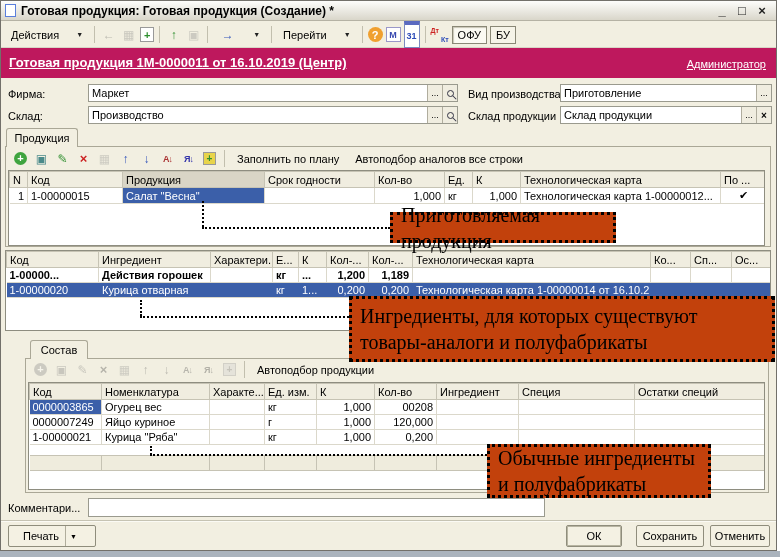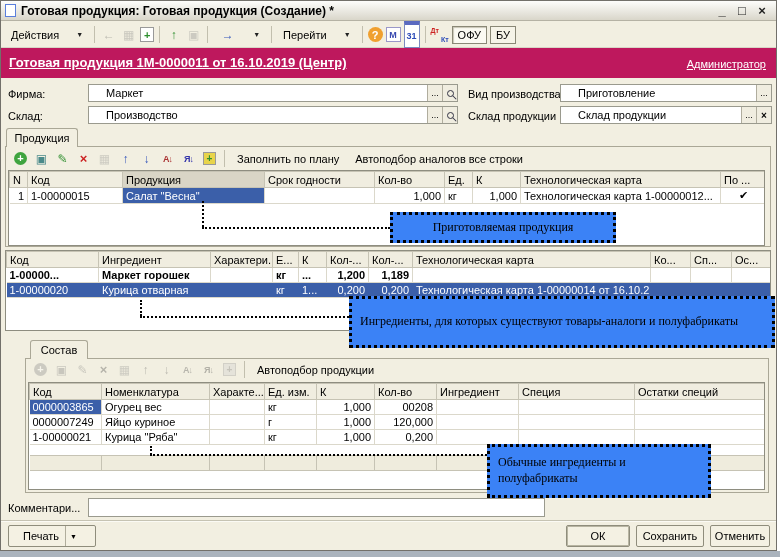--- a/index.html
+++ b/index.html
@@ -33,21 +33,21 @@
   .newdoc{width:14px;height:15px;background:#fff;border:1px solid #999;color:#2f8f2f;font-weight:bold;font-size:11px;display:inline-flex;align-items:center;justify-content:center;}
 
   
   .band{position:absolute;left:1px;top:48px;width:775px;height:30px;background:#be185d;}
   .band-title{position:absolute;left:8px;top:7px;color:#fff;font-weight:bold;font-size:13px;text-decoration:underline;}
   .band-user{position:absolute;right:10px;top:10px;color:#fff;font-size:11px;text-decoration:underline;cursor:pointer;}
 
   
   .flabel{position:absolute;white-space:nowrap;}
   .fld{position:absolute;height:18px;background:#fff;border:1px solid #9a9a8e;display:flex;align-items:stretch;}
-  .fld input{flex:1;border:none;outline:none;font-family:"Liberation Sans",sans-serif;font-size:11px;padding:0 17px;background:transparent;min-width:0;}
+  .fld input{flex:1;border:none;outline:none;font-family:"Liberation Sans",sans-serif;font-size:11px;padding:0 3px;background:transparent;min-width:0;}
   .fbtn{flex:0 0 15px;background:#f0ede0;border-left:1px solid #b0ad9e;display:flex;align-items:center;justify-content:center;font-size:9px;cursor:default;}
   .fbtn.clear{font-weight:bold;font-size:10px;}
   .mag{position:relative;width:7px;height:7px;border:1px solid #334;border-radius:50%;display:inline-block;}
   .mag::after{content:"";position:absolute;width:5px;height:1px;background:#334;transform:rotate(45deg);right:-4px;bottom:-2px;}
 
   
   .tab{position:absolute;height:19px;background:#f2efe1;border:1px solid #aaa796;border-bottom:none;border-radius:3px 3px 0 0;display:flex;align-items:center;justify-content:center;z-index:2;padding:0 10px;}
   .panel{position:absolute;border:1px solid #aaa796;background:#f2efe1;}
   .sec-toolbar{position:absolute;display:flex;align-items:center;gap:4px;z-index:1;}
   .circle{width:13px;height:13px;border-radius:50%;background:#3fa43f;color:#fff;font-weight:bold;font-size:11px;line-height:12px;text-align:center;}
@@ -64,21 +64,21 @@
   .grid td{padding:1px 3px;border-right:1px solid #dbd8cb;border-bottom:1px solid #dbd8cb;height:15px;white-space:nowrap;overflow:hidden;background:#fff;}
   .grid .num{text-align:right;}
   .grid .center{text-align:center;}
   .grid td.selcell{background:#3b5fa9;color:#fff;}
   .grid tr.selrow td{background:#3b5fa9;color:#fff;border-right-color:#3b5fa9;}
   .grid tr.boldrow td{font-weight:bold;}
   .grid tr.gap td{border:none;height:11px;background:#fff;}
   .grid tr.foot td{background:#efecdd;border-right:1px solid #c6c3b4;border-top:1px solid #c6c3b4;border-bottom:1px solid #c6c3b4;height:15px;}
 
   
-  .ann{position:absolute;background:#3b82f6;border:3px dotted #000;font-family:"Liberation Serif",serif;font-size:12px;line-height:1.3;display:flex;align-items:center;padding:2px 8px;z-index:10;}
+  .ann{position:absolute;background:#c2410c;border:3px dotted #000;font-family:"Liberation Serif",serif;font-size:20px;line-height:1.3;display:flex;align-items:center;padding:2px 8px;z-index:10;}
   .ann.center{justify-content:center;}
   .lead-v{position:absolute;width:0;border-left:2px dotted #000;z-index:9;}
   .lead-h{position:absolute;height:0;border-top:2px dotted #000;z-index:9;}
 
   
   .botline{position:absolute;left:1px;top:520px;width:775px;height:2px;border-top:1px solid #c6c3b3;border-bottom:1px solid #fbfaf4;}
   .pushbtn{position:absolute;height:22px;background:#f4f1e3;border:1px solid #8f8d7c;border-radius:2px;display:flex;align-items:center;justify-content:center;cursor:default;}
   .pushbtn.default{box-shadow:0 0 0 1px #b8b5a2 inset;}
   .printarr{border-left:1px solid #b0ad9c;align-self:stretch;display:flex;align-items:center;padding:0 4px;margin-left:6px;font-size:7px;}
   .comment-wrap{position:absolute;left:88px;top:498px;width:457px;height:19px;background:#fff;border:1px solid #9a9a8e;}
@@ -257,21 +257,21 @@
           <th>Кол-...</th>
           <th>Технологическая карта</th>
           <th>Ко...</th>
           <th>Сп...</th>
           <th>Ос...</th>
         </tr>
       </thead>
       <tbody>
         <tr class="boldrow">
           <td>1-00000...</td>
-          <td>Маркет горошек</td>
+          <td>Действия горошек</td>
           <td></td>
           <td>кг</td>
           <td>...</td>
           <td class="num">1,200</td>
           <td class="num">1,189</td>
           <td></td>
           <td></td>
           <td></td>
           <td></td>
         </tr>
@@ -394,27 +394,27 @@
   <span class="flabel" style="left:8px;top:502px;">Комментари...</span>
   <div class="comment-wrap">
     <input value="" style="">
   </div>
 
   <div class="botline"></div>
   <div class="pushbtn" style="left:8px;top:525px;width:88px;">
     <span>Печать</span>
     <span class="printarr">▼</span>
   </div>
-  <div class="pushbtn default" style="left:566px;top:525px;width:64px;">ОК</div>
+  <div class="pushbtn default" style="left:566px;top:525px;width:56px;">ОК</div>
   <div class="pushbtn" style="left:636px;top:525px;width:68px;">Сохранить</div>
   <div class="pushbtn" style="left:710px;top:525px;width:60px;">Отменить</div>
 
   <div class="lead-v" style="left:202px;top:201px;height:26px;"></div>
   <div class="lead-h" style="left:202px;top:227px;width:188px;"></div>
   <div class="lead-v" style="left:140px;top:300px;height:16px;"></div>
   <div class="lead-h" style="left:140px;top:316px;width:209px;"></div>
   <div class="lead-v" style="left:150px;top:446px;height:9px;"></div>
   <div class="lead-h" style="left:150px;top:454px;width:337px;"></div>
 
   <div class="ann center" style="left:390px;top:212px;width:226px;height:31px;">Приготовляемая продукция</div>
-  <div class="ann" style="left:349px;top:296px;width:426px;height:52px;">Ингредиенты, для которых существуют товары-аналоги и полуфабрикаты</div>
+  <div class="ann" style="left:349px;top:296px;width:426px;height:66px;">Ингредиенты, для которых существуют товары-аналоги и полуфабрикаты</div>
   <div class="ann" style="left:487px;top:444px;width:224px;height:54px;">Обычные ингредиенты и полуфабрикаты</div>
 </div>
 
 </body></html>

